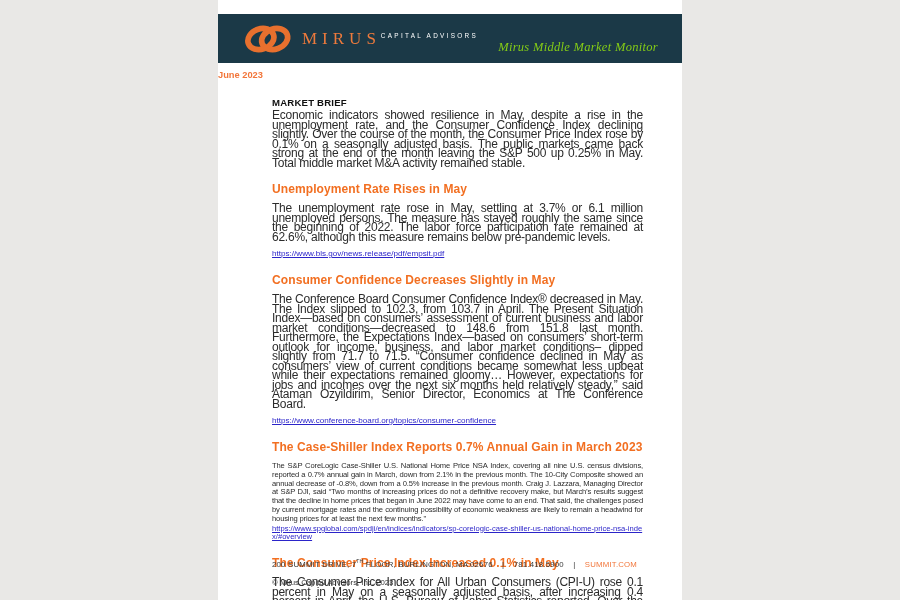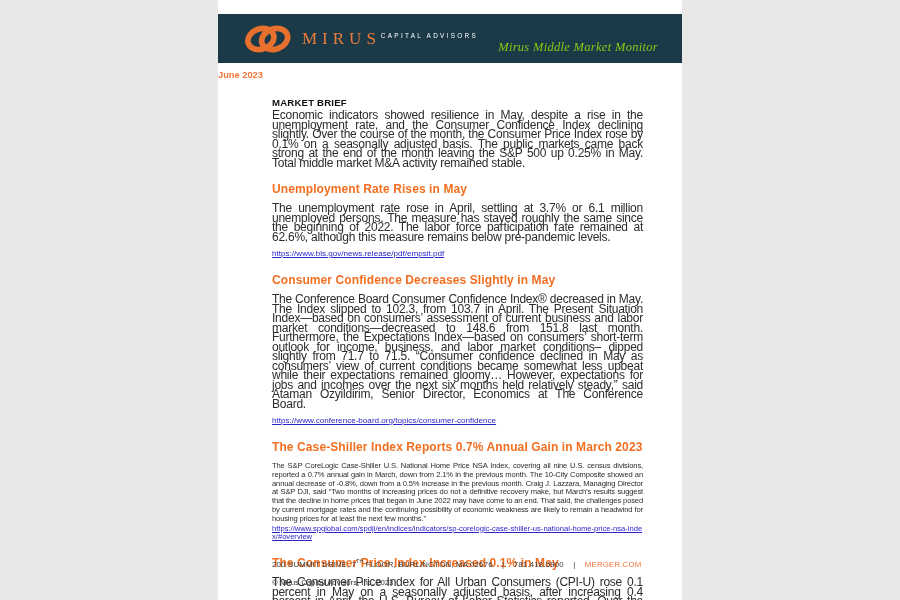--- a/index.html
+++ b/index.html
@@ -150,21 +150,21 @@
 
   <div class="content">
 
     <div class="brief-block">
       <div class="brief-title">MARKET BRIEF</div>
       <div class="body-text">Economic indicators showed resilience in May, despite a rise in the unemployment rate, and the Consumer Confidence Index declining slightly. Over the course of the month, the Consumer Price Index rose by 0.1% on a seasonally adjusted basis. The public markets came back strong at the end of the month leaving the S&amp;P 500 up 0.25% in May. Total middle market M&amp;A activity remained stable.</div>
     </div>
 
     <div class="section">
       <div class="section-title">Unemployment Rate Rises in May</div>
-      <div class="body-text">The unemployment rate rose in April, settling at 3.7% or 6.1 million unemployed persons. The measure has stayed roughly the same since the beginning of 2022. The labor force participation rate remained at 62.6%, although this measure remains below pre-pandemic levels.</div>
+      <div class="body-text">The unemployment rate rose in May, settling at 3.7% or 6.1 million unemployed persons. The measure has stayed roughly the same since the beginning of 2022. The labor force participation rate remained at 62.6%, although this measure remains below pre-pandemic levels.</div>
       <a class="doc-link">https://www.bls.gov/news.release/pdf/empsit.pdf</a>
     </div>
 
     <div class="section">
       <div class="section-title">Consumer Confidence Decreases Slightly in May</div>
       <div class="body-text">The Conference Board Consumer Confidence Index® decreased in May. The Index slipped to 102.3, from 103.7 in April. The Present Situation Index—based on consumers’ assessment of current business and labor market conditions—decreased to 148.6 from 151.8 last month. Furthermore, the Expectations Index—based on consumers’ short-term outlook for income, business, and labor market conditions– dipped slightly from 71.7 to 71.5. “Consumer confidence declined in May as consumers’ view of current conditions became somewhat less upbeat while their expectations remained gloomy… However, expectations for jobs and incomes over the next six months held relatively steady,” said Ataman Ozyildirim, Senior Director, Economics at The Conference Board.</div>
       <a class="doc-link">https://www.conference-board.org/topics/consumer-confidence</a>
     </div>
 
     <div class="section">
@@ -180,18 +180,18 @@
     </div>
 
   </div>
 
   <div class="footer">
     <div class="footer-address">
       <span><span>200 SUMMIT DRIVE, 7</span><sup>TH</sup><span> FLOOR, BURLINGTON, MA 02676</span></span>
       <span class="footer-sep">|</span>
       <span>781.418.5900</span>
       <span class="footer-sep">|</span>
-      <span class="footer-site">MERGER.COM</span>
+      <span class="footer-site">SUMMIT.COM</span>
     </div>
     <div class="footer-copy">© Mirus Capital Advisors, Inc. 2023</div>
   </div>
 
 </div>
 
 </body></html>

